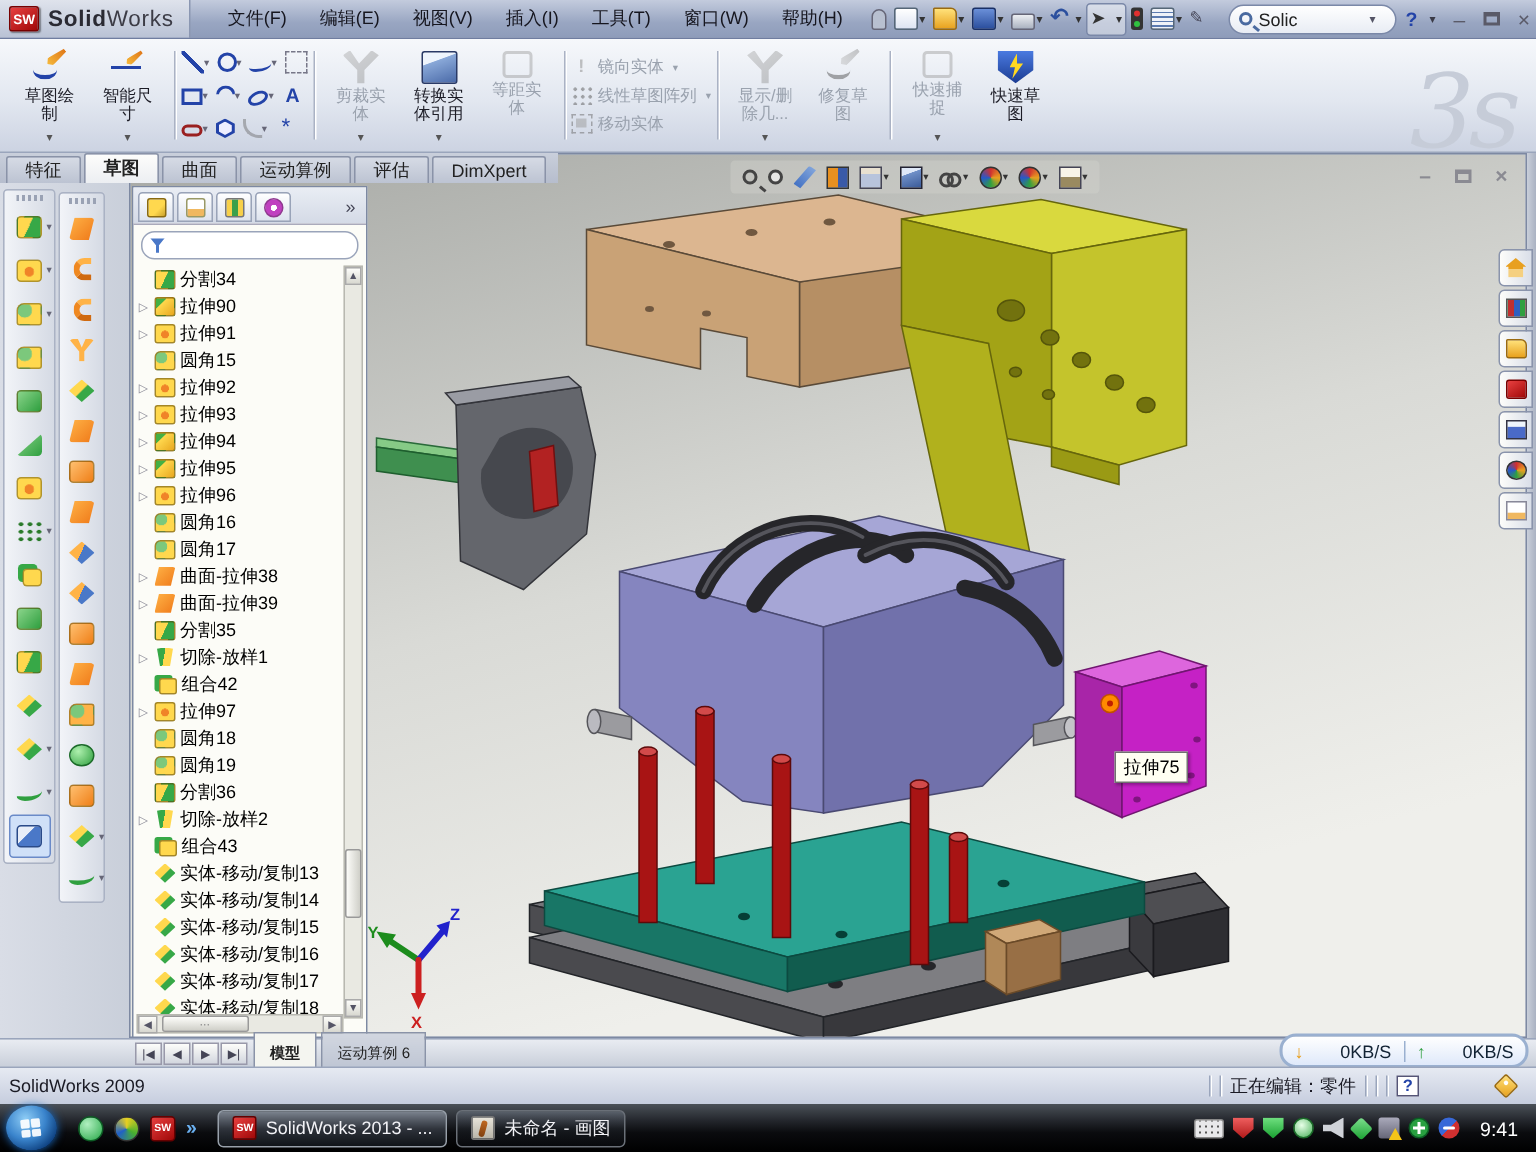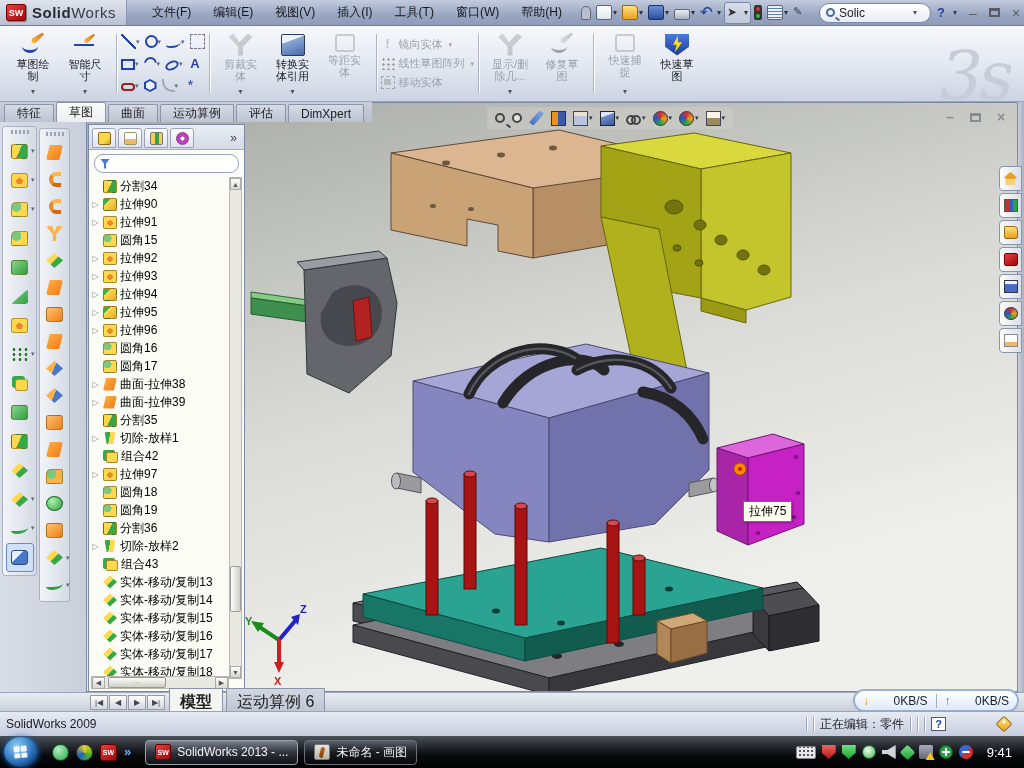--- a/index.html
+++ b/index.html
@@ -97,21 +97,21 @@
   .mi-grid{background-image:radial-gradient(#556 34%,transparent 36%);background-size:5px 5px;}
   .mi-move{border:1px dashed #667;background:linear-gradient(#99a,#99a) 2px 2px/7px 6px no-repeat;}
   #ds-mark{right:14px;top:20px;font-family:"DejaVu Serif","Liberation Serif",serif;font-style:italic;
     font-size:68px;color:#c6ccd8;line-height:60px;letter-spacing:-4px;z-index:1;}
 
   
   #cmdtabs{left:0;top:102px;width:372px;height:20px;display:flex;align-items:flex-end;z-index:30;padding-left:4px;
     background:linear-gradient(#c9cfdb,#b6bdcd);}
   .ctab{height:18px;padding:0 12px;font-size:12px;color:#222;display:flex;align-items:center;
     background:linear-gradient(#d6dbe5,#bcc3d2);border:1px solid #8a93a8;border-bottom:none;margin-right:2px;border-radius:2px 2px 0 0;}
-  .ctab.active{background:linear-gradient(#fdfdfb,#eceef2);height:20px;font-weight:normal;}
+  .ctab.active{background:linear-gradient(#fdfdfb,#eceef2);height:20px;font-weight:bold;}
 
   
   #viewport{left:86px;top:102px;width:932px;height:590px;background:linear-gradient(165deg,#a7a9a5,#d9dad6 45%,#efefeb 80%);
     border:1px solid #7d89a2;z-index:1;overflow:hidden;}
   #model-svg{position:absolute;left:158px;top:0;width:774px;height:590px;}
   #headsup{left:400px;top:4px;height:22px;display:flex;align-items:center;gap:3px;padding:0 6px;
     background:rgba(215,215,210,.35);border-radius:3px;z-index:5;}
   .hu{display:flex;align-items:center;gap:1px;padding:1px 2px;border-radius:2px;}
   .hu .dd{font-size:7px;color:#333;}
   .huic{width:15px;height:15px;position:relative;}
@@ -207,21 +207,21 @@
   .tp-solidworks-resources{background:linear-gradient(145deg,#e84040,#a00808);border:1px solid #700;border-radius:2px;}
   .tp-view-palette{background:linear-gradient(#eef4fc 30%,#4a6ac8 32%);border:1px solid #334;}
   .tp-appearances{border-radius:50%;background:conic-gradient(#d03030,#e8a020,#30a040,#2858c8,#d03030);border:1px solid #333;}
   .tp-custom-properties{background:linear-gradient(#fff 60%,#f0b860 62%);border:1px solid #889;}
 
   
   #bottabs{left:0;top:692px;width:1024px;height:19px;background:linear-gradient(#e9ecf2,#c9cfda);
     border-top:1px solid #9aa5bc;z-index:20;display:flex;align-items:center;padding-left:90px;}
   .navb{width:18px;height:15px;font-size:8px;color:#445;background:linear-gradient(#fdfdfa,#d2d6de);
     border:1px solid #99a;display:flex;align-items:center;justify-content:center;margin-right:1px;}
-  .dtab{height:28px;padding:0 10px;font-size:16px;display:flex;align-items:center;border:1px solid #8a93a8;
+  .dtab{height:28px;padding:0 10px;font-size:10px;display:flex;align-items:center;border:1px solid #8a93a8;
     margin-left:3px;background:linear-gradient(#d2d7e0,#bcc3d2);color:#222;border-radius:0 0 2px 2px;}
   .dtab.active{background:#f4f5f0;font-weight:bold;}
 
   
   #netmon{left:853px;top:689px;width:166px;height:23px;background:linear-gradient(#ffffff,#dfe9fa);
     border:2px solid #9ab0d0;border-radius:11px;z-index:25;display:flex;align-items:center;font-size:12px;color:#123;}
   #netmon .half{flex:1;display:flex;align-items:center;justify-content:space-between;padding:0 8px;}
   #netmon .sep{width:1px;height:14px;background:#9ab0d0;}
   .arr-down{color:#e8a020;font-weight:bold;} .arr-up{color:#2f9f3f;font-weight:bold;}
 

